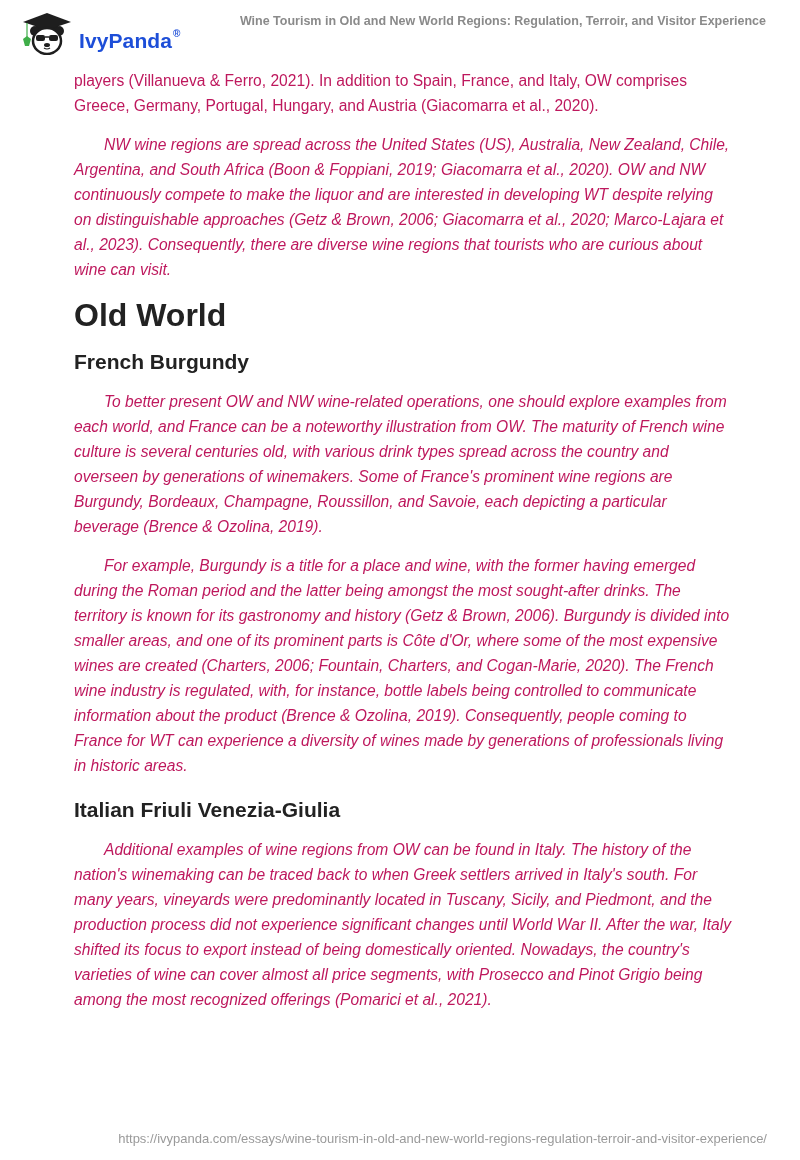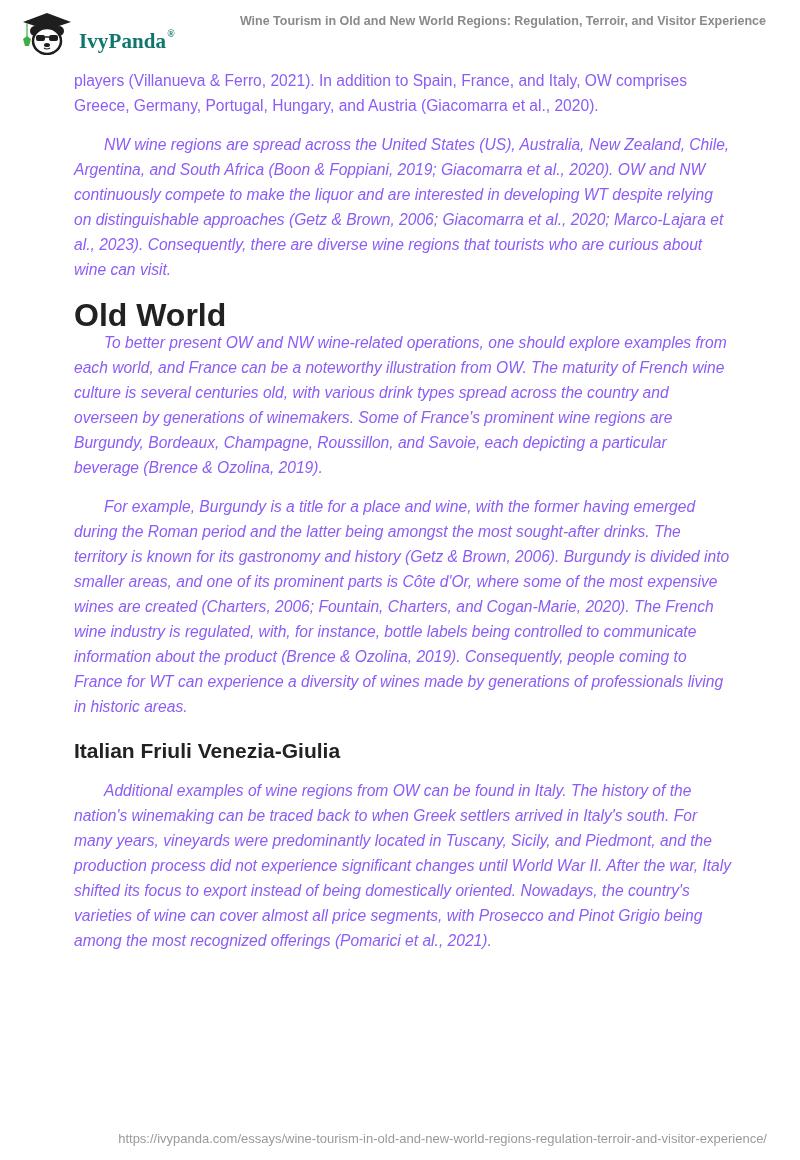--- a/index.html
+++ b/index.html
@@ -27,24 +27,24 @@
       top: 9px;
       display: flex;
       align-items: center;
     }
     .logo-mark {
       width: 60px;
       height: 46px;
       position: relative;
     }
     .logo-text {
-      font-family: Liberation Serif, serif;
+      font-family: Liberation Sans, sans-serif;
       font-weight: bold;
       font-size: 21px;
-      color: #0f766e;
+      color: #1d4ed8;
       margin-left: 2px;
       margin-top: 18px;
       letter-spacing: 0.1px;
     }
     .logo-reg {
       font-size: 10px;
       vertical-align: super;
       position: relative;
       top: -3px;
       margin-left: 1px;
@@ -61,21 +61,21 @@
     .content {
       position: absolute;
       left: 74px;
       top: 68px;
       width: 660px;
     }
     p.body {
       margin: 0 0 14px 0;
       font-size: 15.6px;
       line-height: 25px;
-      color: #8b5cf6;
+      color: #be185d;
     }
     p.body.indent {
       text-indent: 30px;
       font-style: italic;
     }
     h1.sec {
       font-size: 32px;
       font-weight: bold;
       color: #222222;
       margin: 18px 0 0 0;
@@ -127,20 +127,21 @@
   </div>
   <div class="header-title">Wine Tourism in Old and New World Regions: Regulation, Terroir, and Visitor Experience</div>
 </div>
 
 <div class="content">
   <p class="body">players (Villanueva &amp; Ferro, 2021). In addition to Spain, France, and Italy, OW comprises Greece, Germany, Portugal, Hungary, and Austria (Giacomarra et al., 2020).</p>
   <p class="body indent">NW wine regions are spread across the United States (US), Australia, New Zealand, Chile, Argentina, and South Africa (Boon &amp; Foppiani, 2019; Giacomarra et al., 2020). OW and NW continuously compete to make the liquor and are interested in developing WT despite relying on distinguishable approaches (Getz &amp; Brown, 2006; Giacomarra et al., 2020; Marco-Lajara et al., 2023). Consequently, there are diverse wine regions that tourists who are curious about wine can visit.</p>
 
   <h1 class="sec">Old World</h1>
 
+  <h2 class="sub">French Burgundy</h2>
   <p class="body indent">To better present OW and NW wine-related operations, one should explore examples from each world, and France can be a noteworthy illustration from OW. The maturity of French wine culture is several centuries old, with various drink types spread across the country and overseen by generations of winemakers. Some of France's prominent wine regions are Burgundy, Bordeaux, Champagne, Roussillon, and Savoie, each depicting a particular beverage (Brence &amp; Ozolina, 2019).</p>
   <p class="body indent">For example, Burgundy is a title for a place and wine, with the former having emerged during the Roman period and the latter being amongst the most sought-after drinks. The territory is known for its gastronomy and history (Getz &amp; Brown, 2006). Burgundy is divided into smaller areas, and one of its prominent parts is Côte d'Or, where some of the most expensive wines are created (Charters, 2006; Fountain, Charters, and Cogan-Marie, 2020). The French wine industry is regulated, with, for instance, bottle labels being controlled to communicate information about the product (Brence &amp; Ozolina, 2019). Consequently, people coming to France for WT can experience a diversity of wines made by generations of professionals living in historic areas.</p>
 
   <h2 class="sub">Italian Friuli Venezia-Giulia</h2>
   <p class="body indent">Additional examples of wine regions from OW can be found in Italy. The history of the nation's winemaking can be traced back to when Greek settlers arrived in Italy's south. For many years, vineyards were predominantly located in Tuscany, Sicily, and Piedmont, and the production process did not experience significant changes until World War II. After the war, Italy shifted its focus to export instead of being domestically oriented. Nowadays, the country's varieties of wine can cover almost all price segments, with Prosecco and Pinot Grigio being among the most recognized offerings (Pomarici et al., 2021).</p>
 </div>
 
 <div class="footer-url">https://ivypanda.com/essays/wine-tourism-in-old-and-new-world-regions-regulation-terroir-and-visitor-experience/</div>
 
 </body></html>

